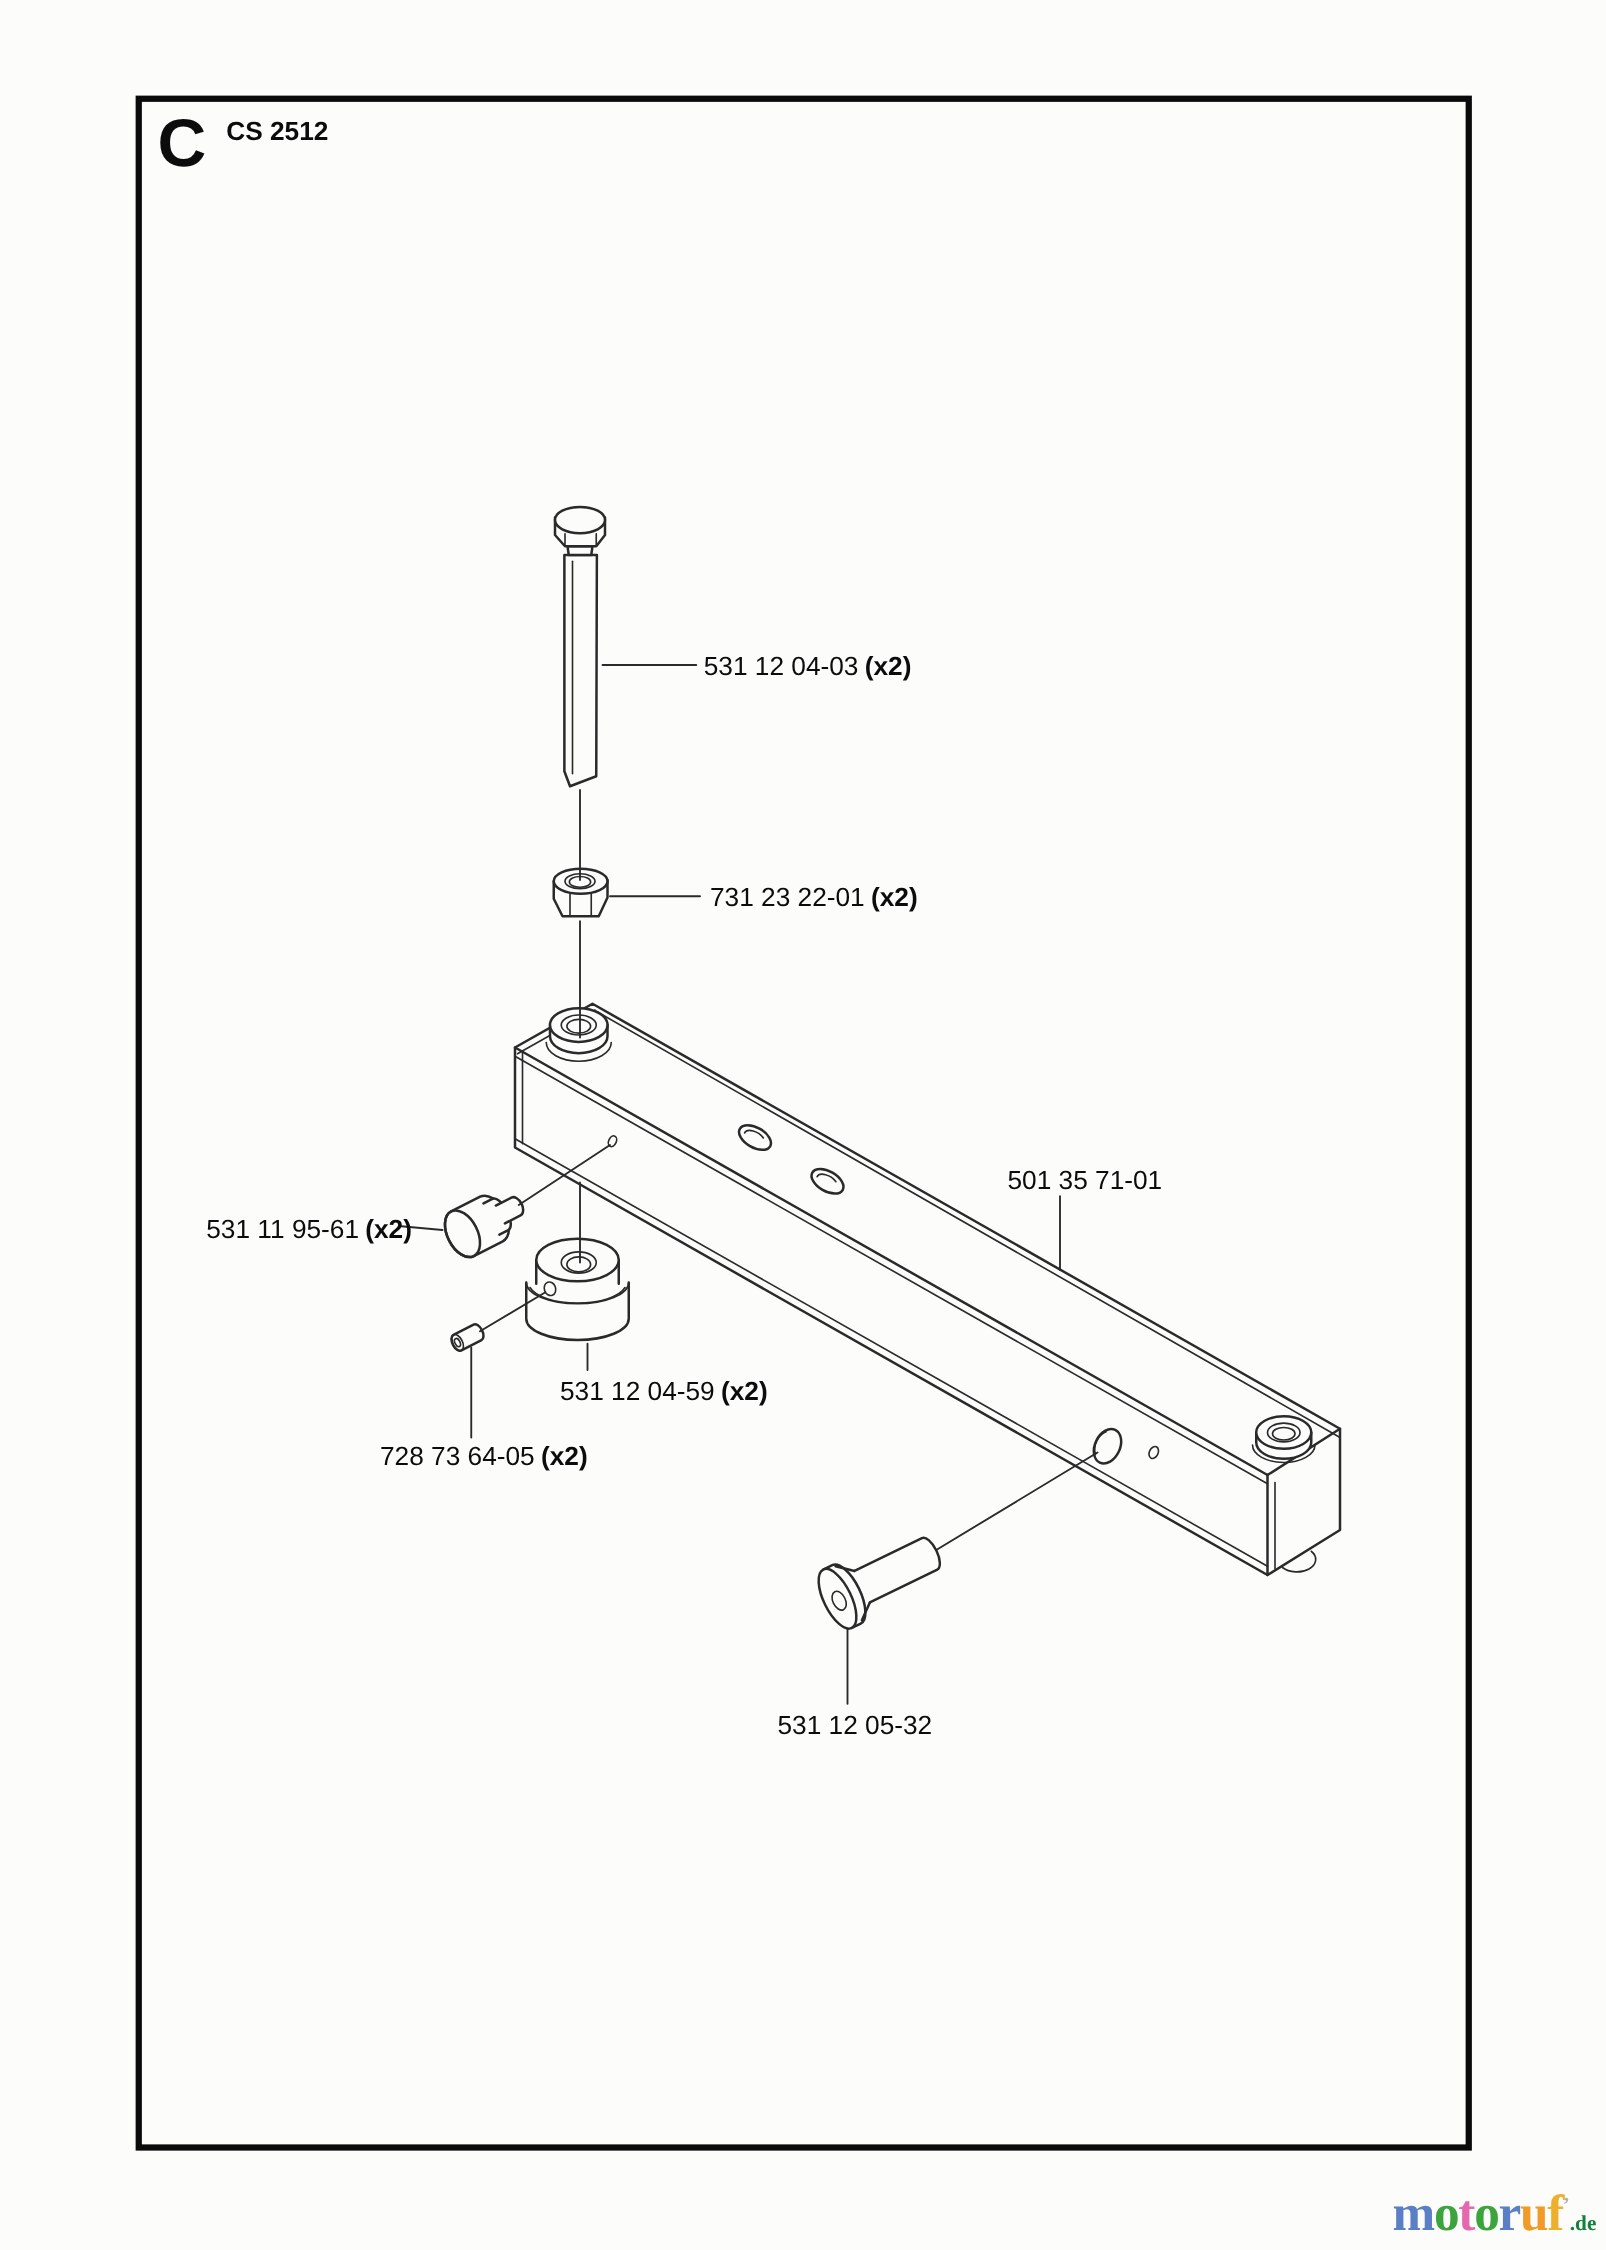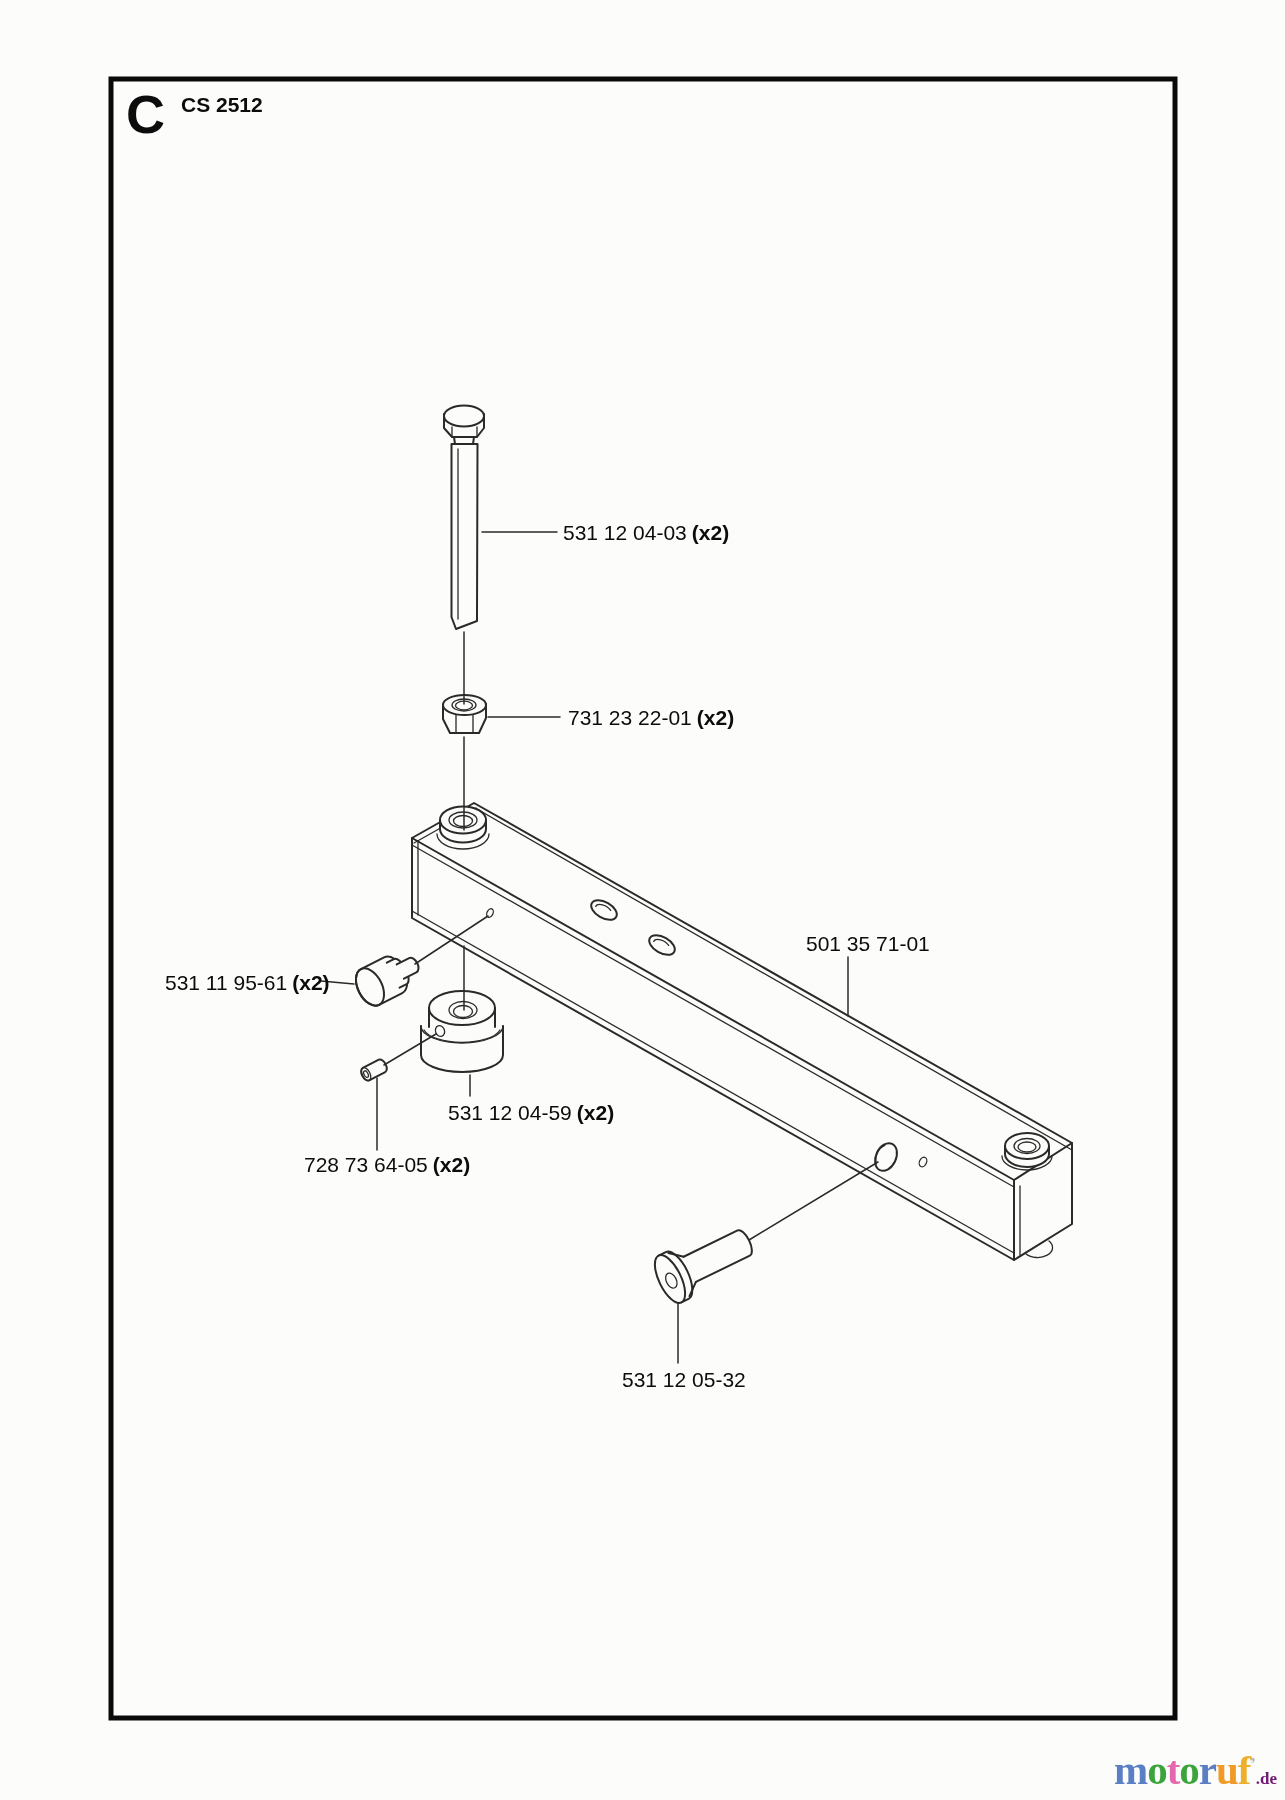--- a/index.html
+++ b/index.html
@@ -10,21 +10,21 @@
   svg text.title-letter{font-size:54px;font-weight:bold;}
   svg text.model{font-size:21px;font-weight:bold;}
   svg tspan.b{font-weight:bold;}
   .ln{stroke:#2a2a2a;stroke-width:2;fill:none;stroke-linejoin:round;stroke-linecap:round;}
   .lnf{stroke:#2a2a2a;stroke-width:2;fill:#fcfdfb;stroke-linejoin:round;stroke-linecap:round;}
   .thin{stroke:#2a2a2a;stroke-width:1.3;fill:none;stroke-linecap:round;}
   .leader{stroke:#2a2a2a;stroke-width:1.5;fill:none;stroke-linecap:round;}
   #logo{position:absolute;left:1114px;top:1750px;width:175px;height:48px;
         font-family:"Liberation Serif","DejaVu Serif",serif;font-size:41px;font-weight:bold;
         letter-spacing:-1px;white-space:nowrap;line-height:1;}
-  #logo .suffix{font-size:17px;color:#701a75;letter-spacing:0;}
+  #logo .suffix{font-size:17px;color:#15803d;letter-spacing:0;}
 </style>
 </head>
 <body>
 
 <div id="page">
 
 <svg width="1285" height="1800" viewBox="0 0 1285 1800">
 
   <rect x="111" y="79" width="1064" height="1639" fill="none" stroke="#0a0a0a" stroke-width="5"></rect>
 

